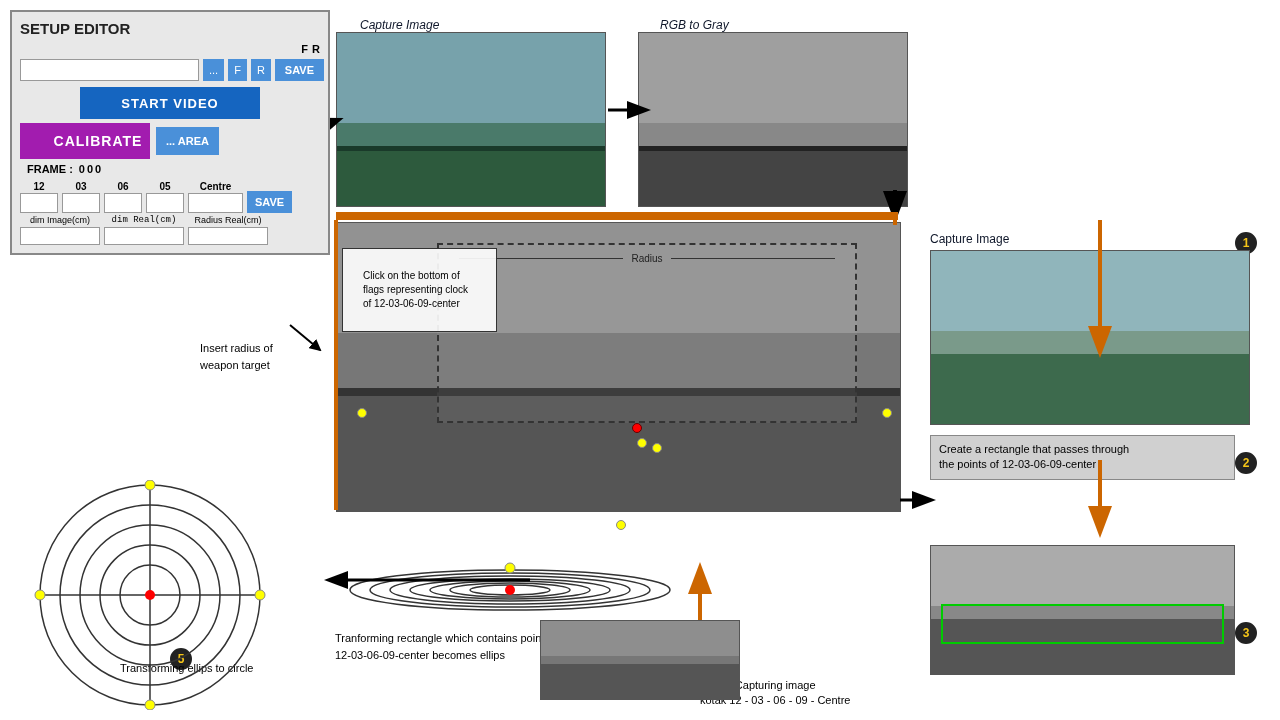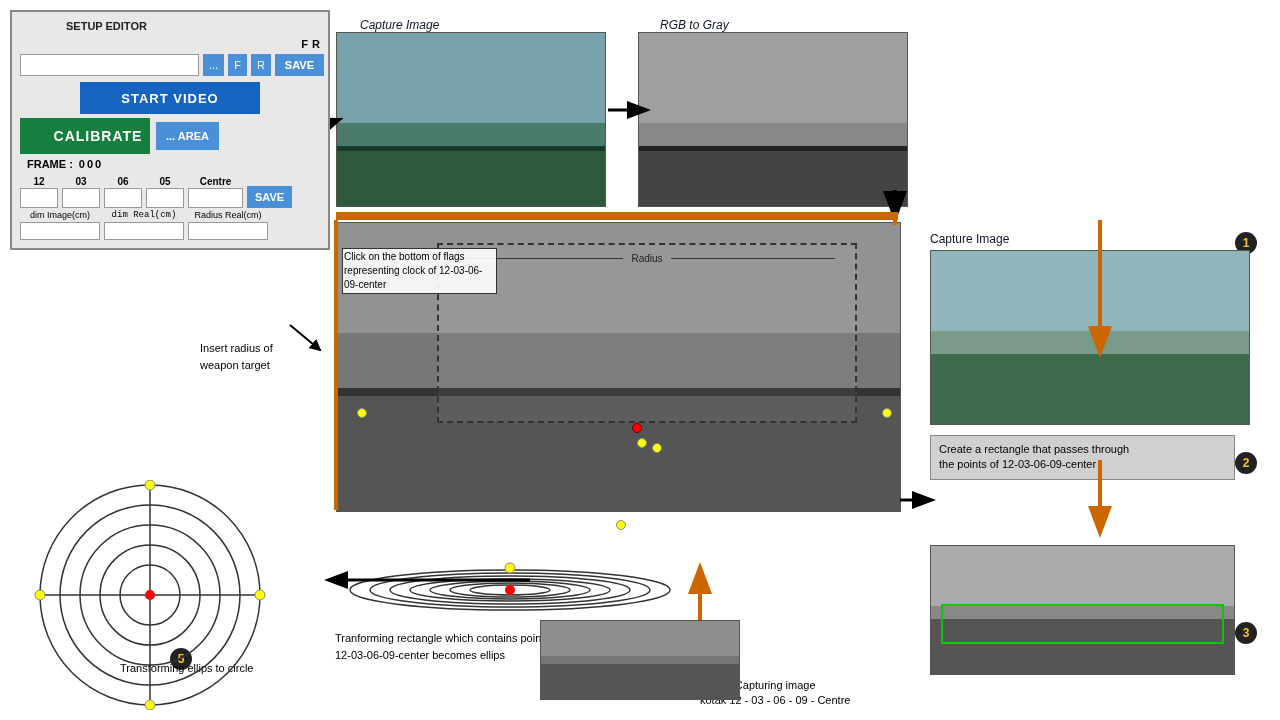--- a/index.html
+++ b/index.html
@@ -18,25 +18,24 @@
       position: absolute;
       top: 10px;
       left: 10px;
       width: 320px;
       background: #e8e8e8;
       border: 2px solid #888;
       padding: 8px;
       z-index: 10;
     }
     .setup-editor-title {
-      font-size: 11px;
+      font-size: 15px;
       font-weight: bold;
       color: #222;
       margin-bottom: 6px;
-      margin-left: 46px;
     }
     .file-row {
       display: flex;
       align-items: center;
       gap: 4px;
       margin-bottom: 6px;
     }
     .file-input {
       flex: 1;
       height: 22px;
@@ -84,21 +83,21 @@
       width: 180px;
       height: 32px;
       font-size: 13px;
       font-weight: bold;
       cursor: pointer;
       display: block;
       margin: 4px auto;
       letter-spacing: 1px;
     }
     .btn-calibrate {
-      background: #15803d;
+      background: #a21caf;
       color: white;
       border: none;
       width: 130px;
       height: 36px;
       font-size: 14px;
       font-weight: bold;
       cursor: pointer;
       letter-spacing: 1px;
       padding-left: 26px;
     }
@@ -406,21 +405,21 @@
       <div style="flex:1;height:1px;background:#333;"></div>
     </div>
   </div>
 
   <div class="yellow-dot" style="top:185px;left:20px;"></div>
   <div class="yellow-dot" style="top:185px;left:545px;"></div>
   <div class="yellow-dot" style="top:215px;left:300px;"></div>
   <div class="red-dot" style="top:200px;left:295px;"></div>
   <div class="yellow-dot" style="top:220px;left:315px;"></div>
 
-  <div style="position:absolute;top:25px;left:5px;width:155px;background:rgba(255,255,255,0.9);border:1px solid #333;padding:1px;font-size:10px;line-height:1.4;">
+  <div style="position:absolute;top:25px;left:5px;width:155px;background:rgba(255,255,255,0.9);border:1px solid #333;padding:20px;font-size:10px;line-height:1.4;">
     Click on the bottom of flags representing clock of 12-03-06-09-center
   </div>
 </div>
 
 <div class="yellow-dot" style="top:520px;left:616px;"></div>
 
 <div style="position:absolute;top:530px;left:335px;width:350px;height:120px;">
   <svg width="350" height="120" xmlns="http://www.w3.org/2000/svg">
 
     <ellipse cx="175" cy="60" rx="160" ry="20" fill="none" stroke="#333" stroke-width="1.5"></ellipse>

